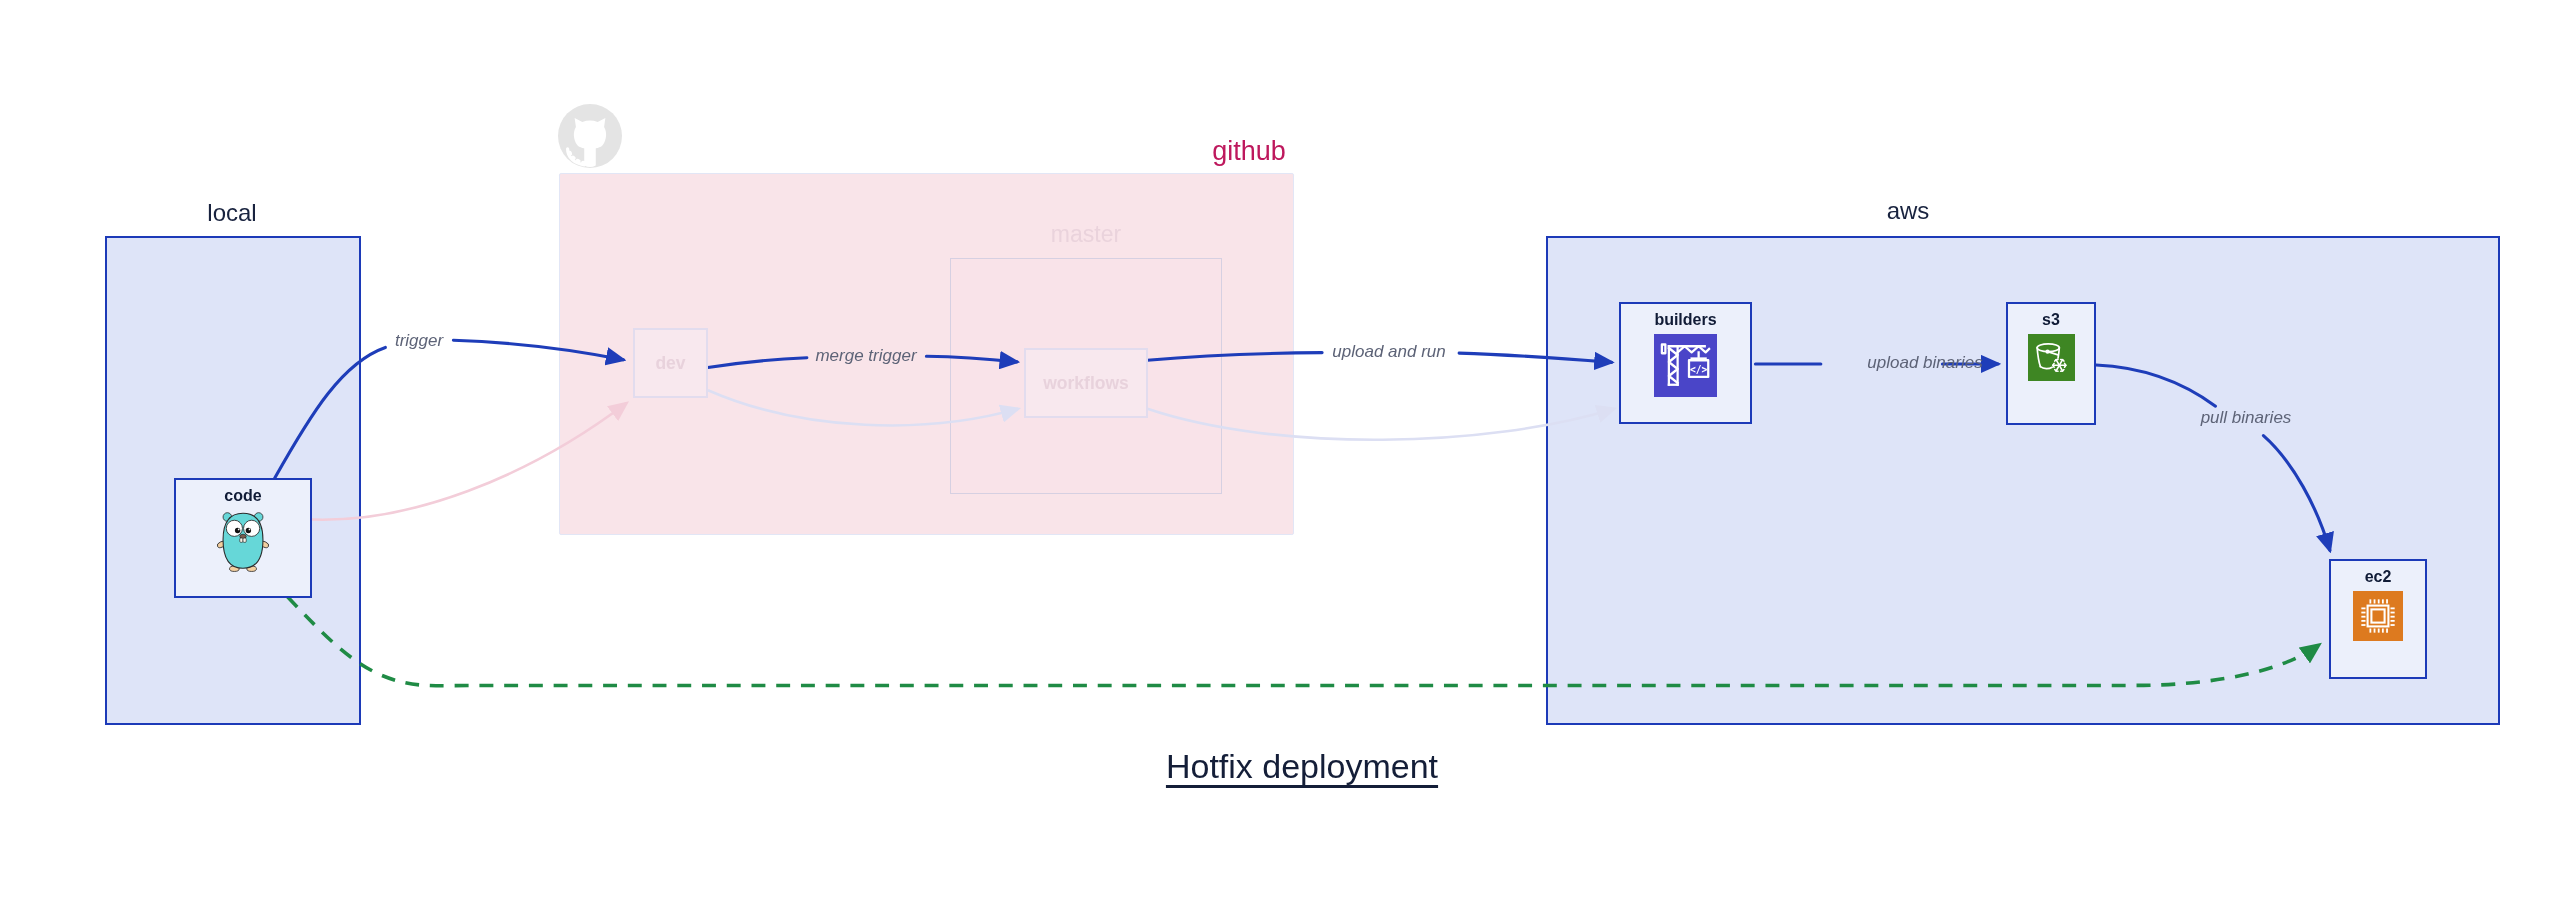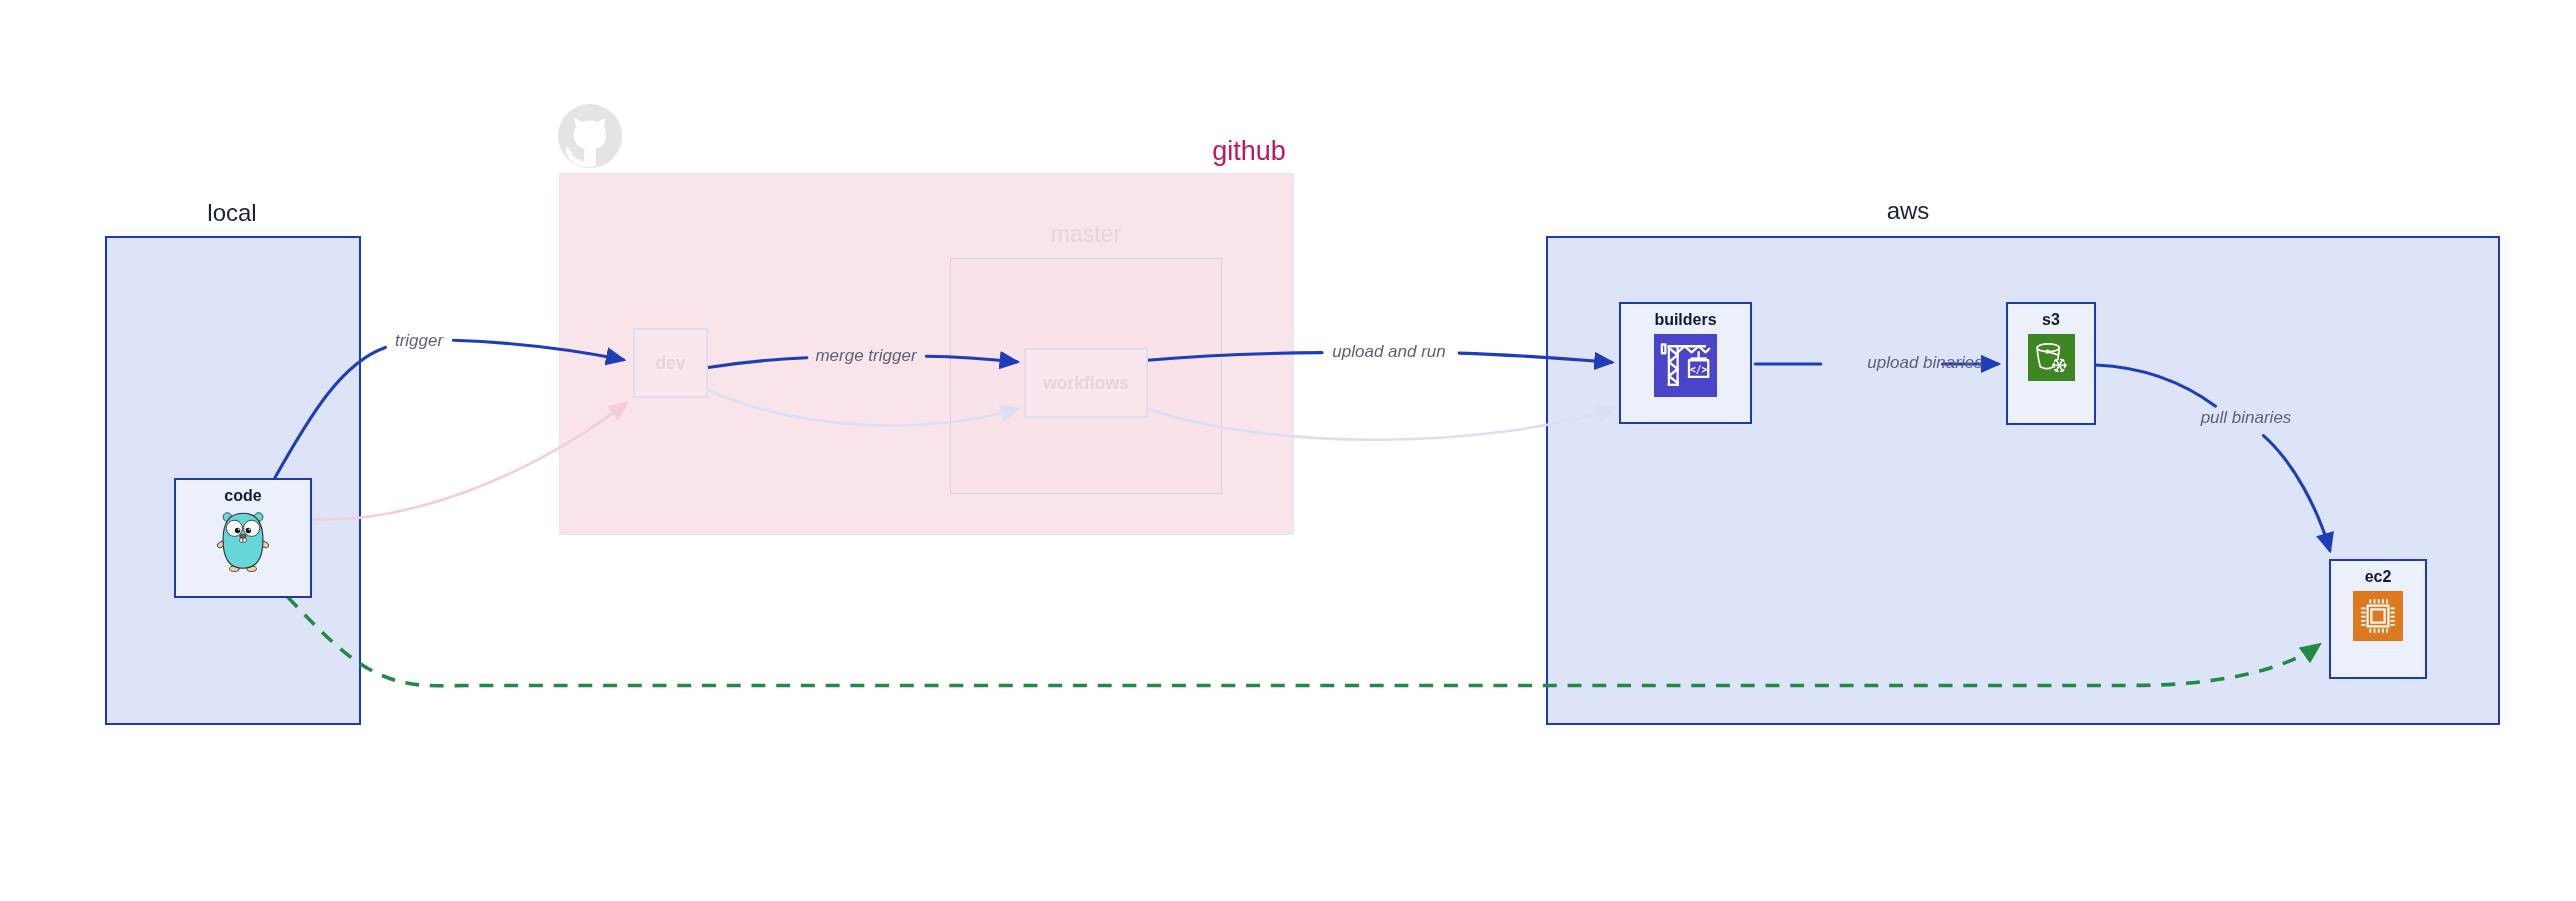--- a/index.html
+++ b/index.html
@@ -226,15 +226,16 @@
           <line x1="54" y1="25" x2="60" y2="25"></line>
             <line x1="54" y1="31" x2="60" y2="31"></line>
           <line x1="54" y1="37" x2="60" y2="37"></line>
             <line x1="54" y1="43" x2="60" y2="43"></line>
           <line x1="54" y1="49" x2="60" y2="49"></line>
         </g>
       </svg>
     </div>
   </div>
 
+  <div class="diagram-title z4" style="left:1302px;top:747px;">Hotfix deployment</div>
 
 </div>
 
 
 </body></html>

